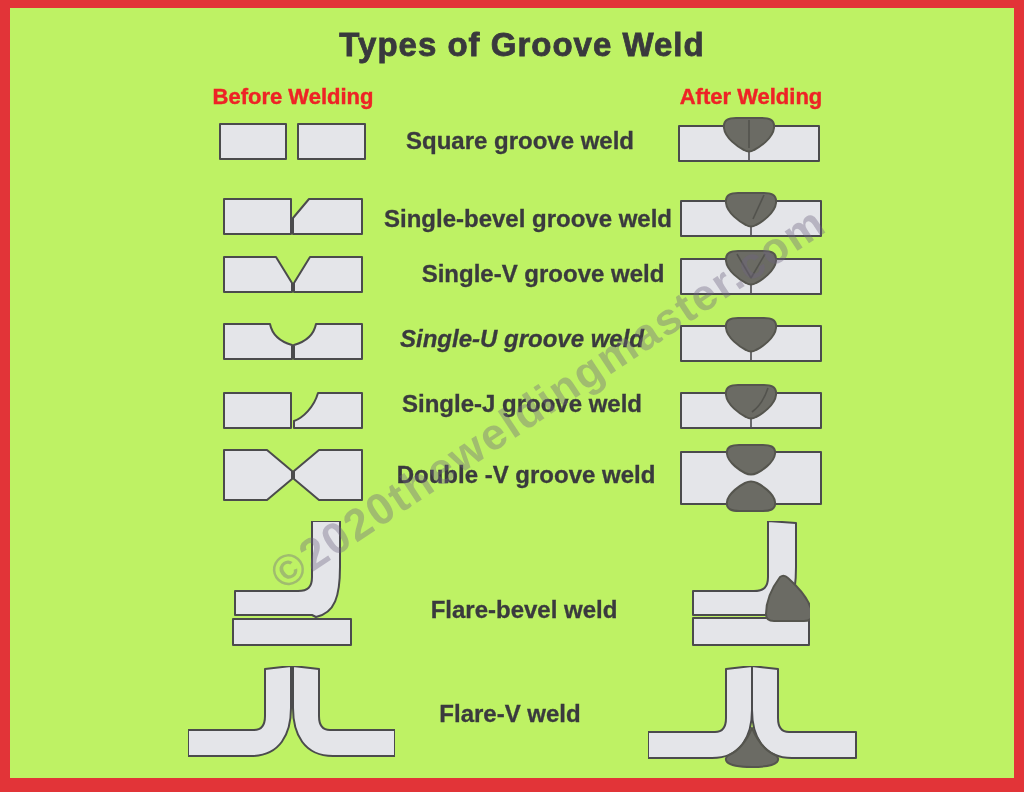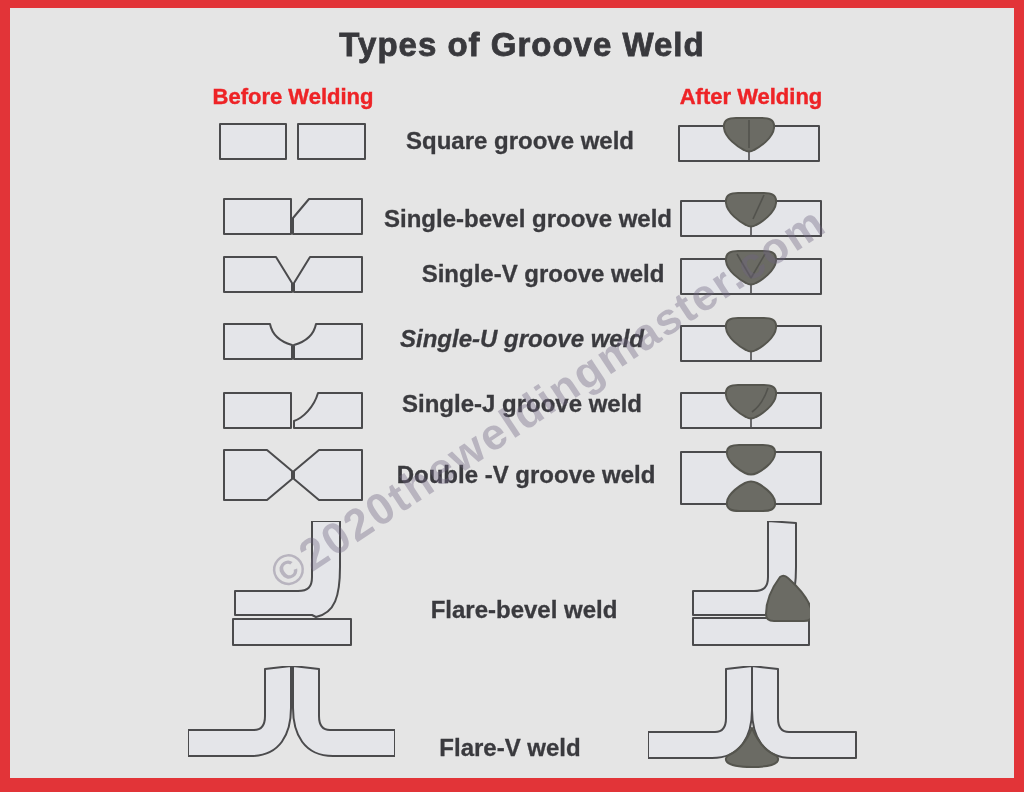--- a/index.html
+++ b/index.html
@@ -1,20 +1,20 @@
 <!DOCTYPE html>
 <html><head>
 <meta charset="utf-8">
 <style>
   html,body{margin:0;padding:0;background:#ffffff;}
   .board{
     position:relative;
     width:1024px;height:792px;
     box-sizing:border-box;
-    background:#e5e5e5;
+    background:#bef264;
     border:10px solid #E23438;
     border-top-width:8px;
     border-bottom-width:14px;
     font-family:"Liberation Sans","DejaVu Sans",sans-serif;
     overflow:hidden;
   }
   .abs{position:absolute;transform:translate(-50%,-50%);white-space:nowrap;}
   .title{
     font-size:33px;font-weight:700;color:#39393D;
     letter-spacing:1px;-webkit-text-stroke:0.8px #39393D;
@@ -49,21 +49,21 @@
   <div class="abs col-header" style="left:283px;top:89px;">Before Welding</div>
   <div class="abs col-header" style="left:741px;top:89px;">After Welding</div>
 
   <div class="abs row-label" style="left:510px;top:133px;">Square groove weld</div>
   <div class="abs row-label" style="left:518px;top:211px;text-align:right;">Single-bevel groove weld</div>
   <div class="abs row-label" style="left:511px;top:266px;margin-left:22px;">Single-V groove weld</div>
   <div class="abs row-label" style="left:512px;top:331px;font-style:italic;">Single-U groove weld</div>
   <div class="abs row-label" style="left:512px;top:396px;">Single-J groove weld</div>
   <div class="abs row-label" style="left:516px;top:467px;">Double -V groove weld</div>
   <div class="abs row-label" style="left:514px;top:574px;margin-top:28px;">Flare-bevel weld</div>
-  <div class="abs row-label" style="left:500px;top:740px;">Flare-V weld</div>
+  <div class="abs row-label" style="left:500px;top:706px;">Flare-V weld</div>
 
   <svg class="shape" style="left:209px;top:115px;" width="147" height="37" viewBox="0 0 147 37">
     <rect class="plate" x="1" y="1" width="66" height="35"></rect>
     <rect class="plate" x="79" y="1" width="67" height="35"></rect>
   </svg>
   <svg class="shape" style="left:668px;top:107px;" width="142" height="48" viewBox="0 0 142 48">
     <rect class="plate" x="1" y="11" width="140" height="35"></rect>
     <path class="root-line" d="M 71 36 L 71 45"></path>
     <path class="bead" d="M 46 13 C 45 4 52 3 58 3 L 84 3 C 90 3 97 4 96 13 C 95 23 82 32 76 35 Q 71 38 66 35 C 60 32 47 23 46 13 Z"></path>
     <path class="groove-line" d="M 71 5 L 71 33"></path>

